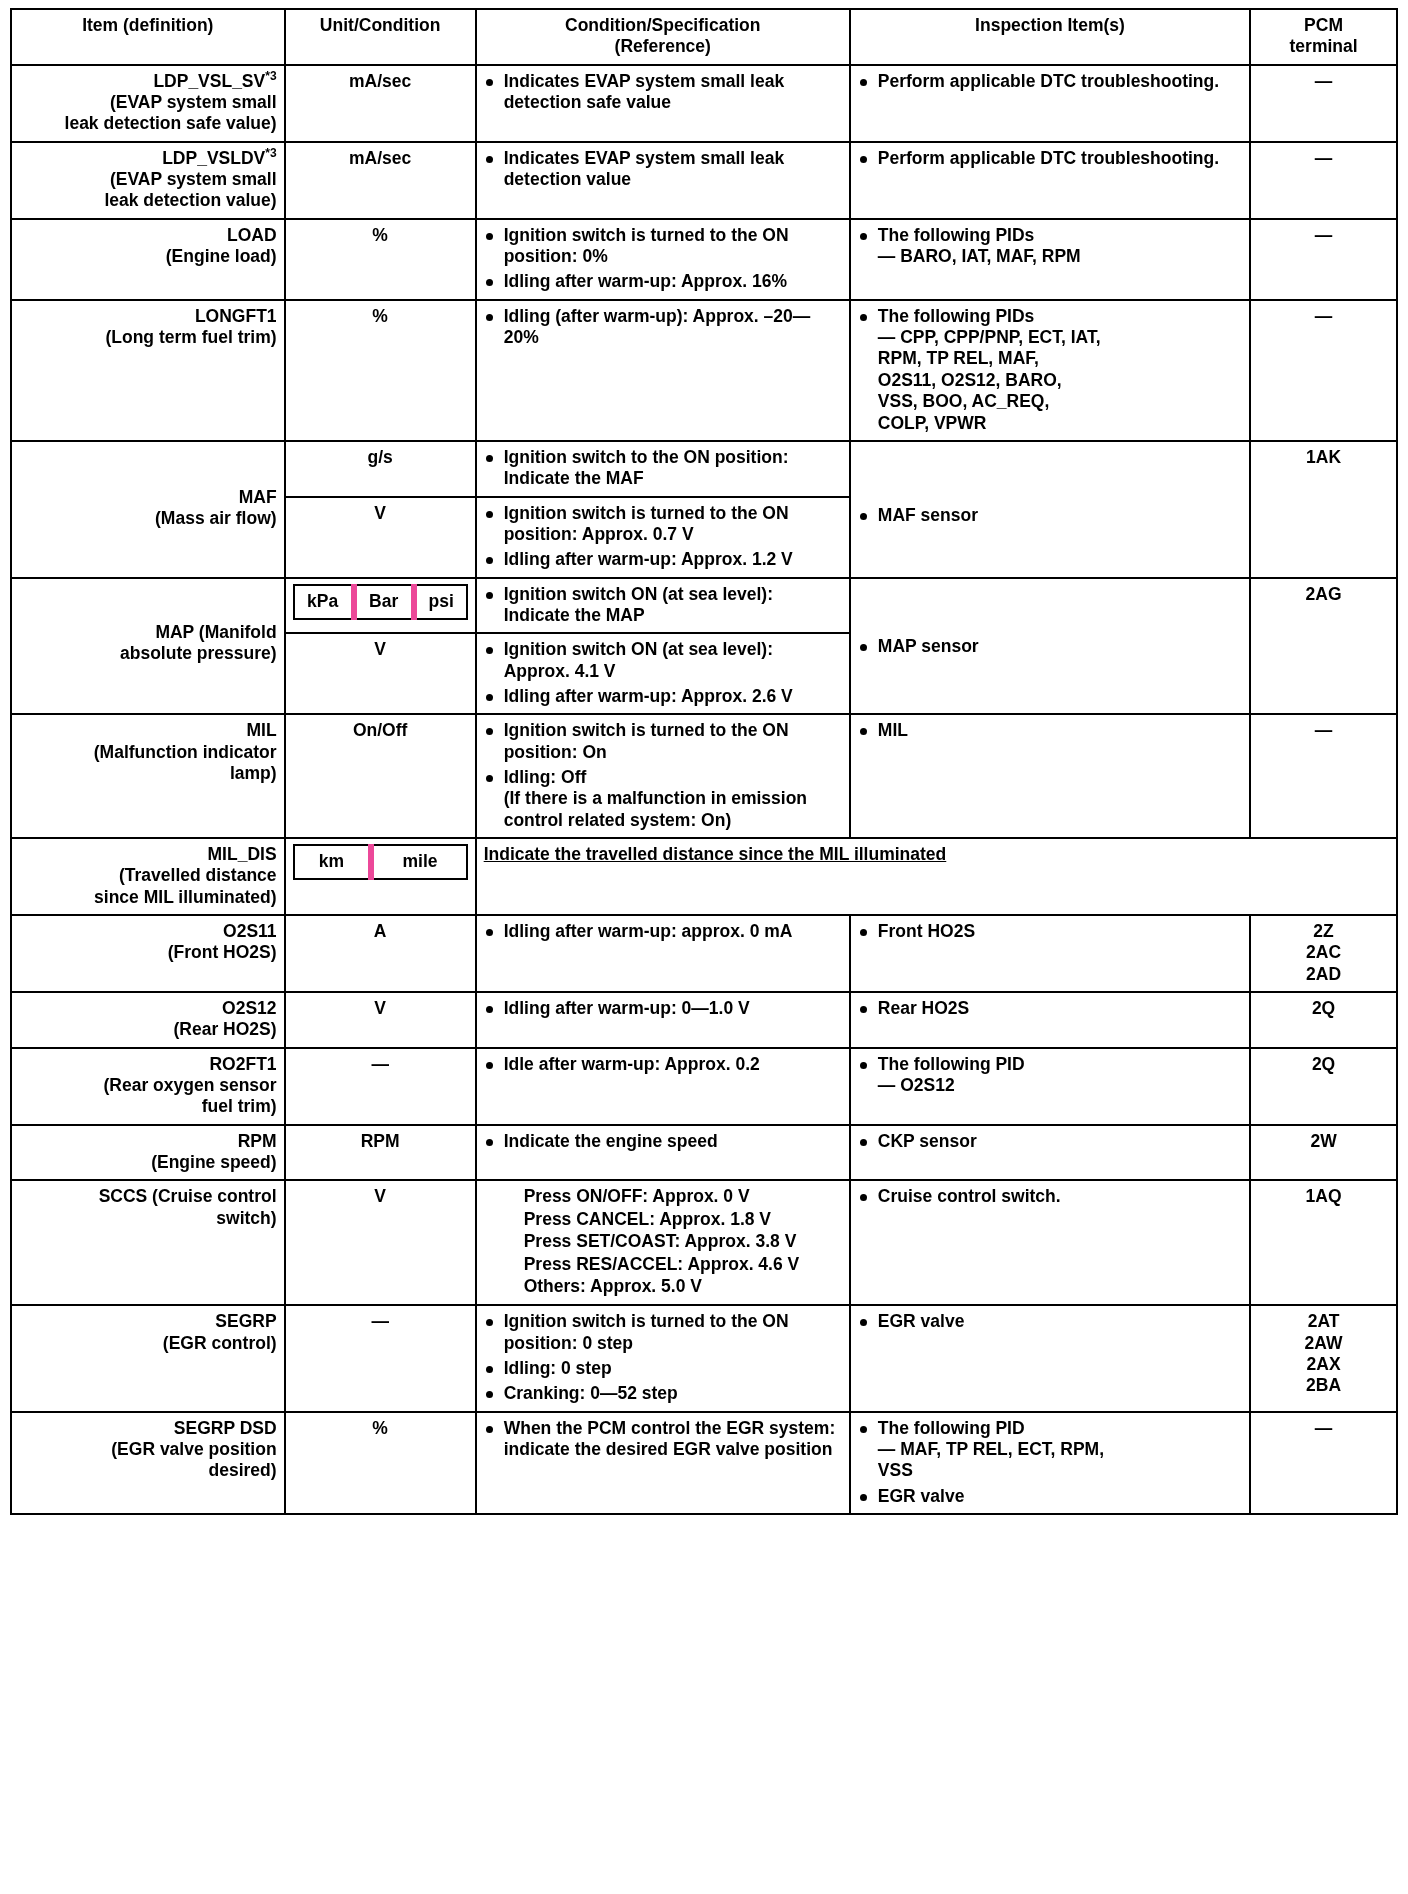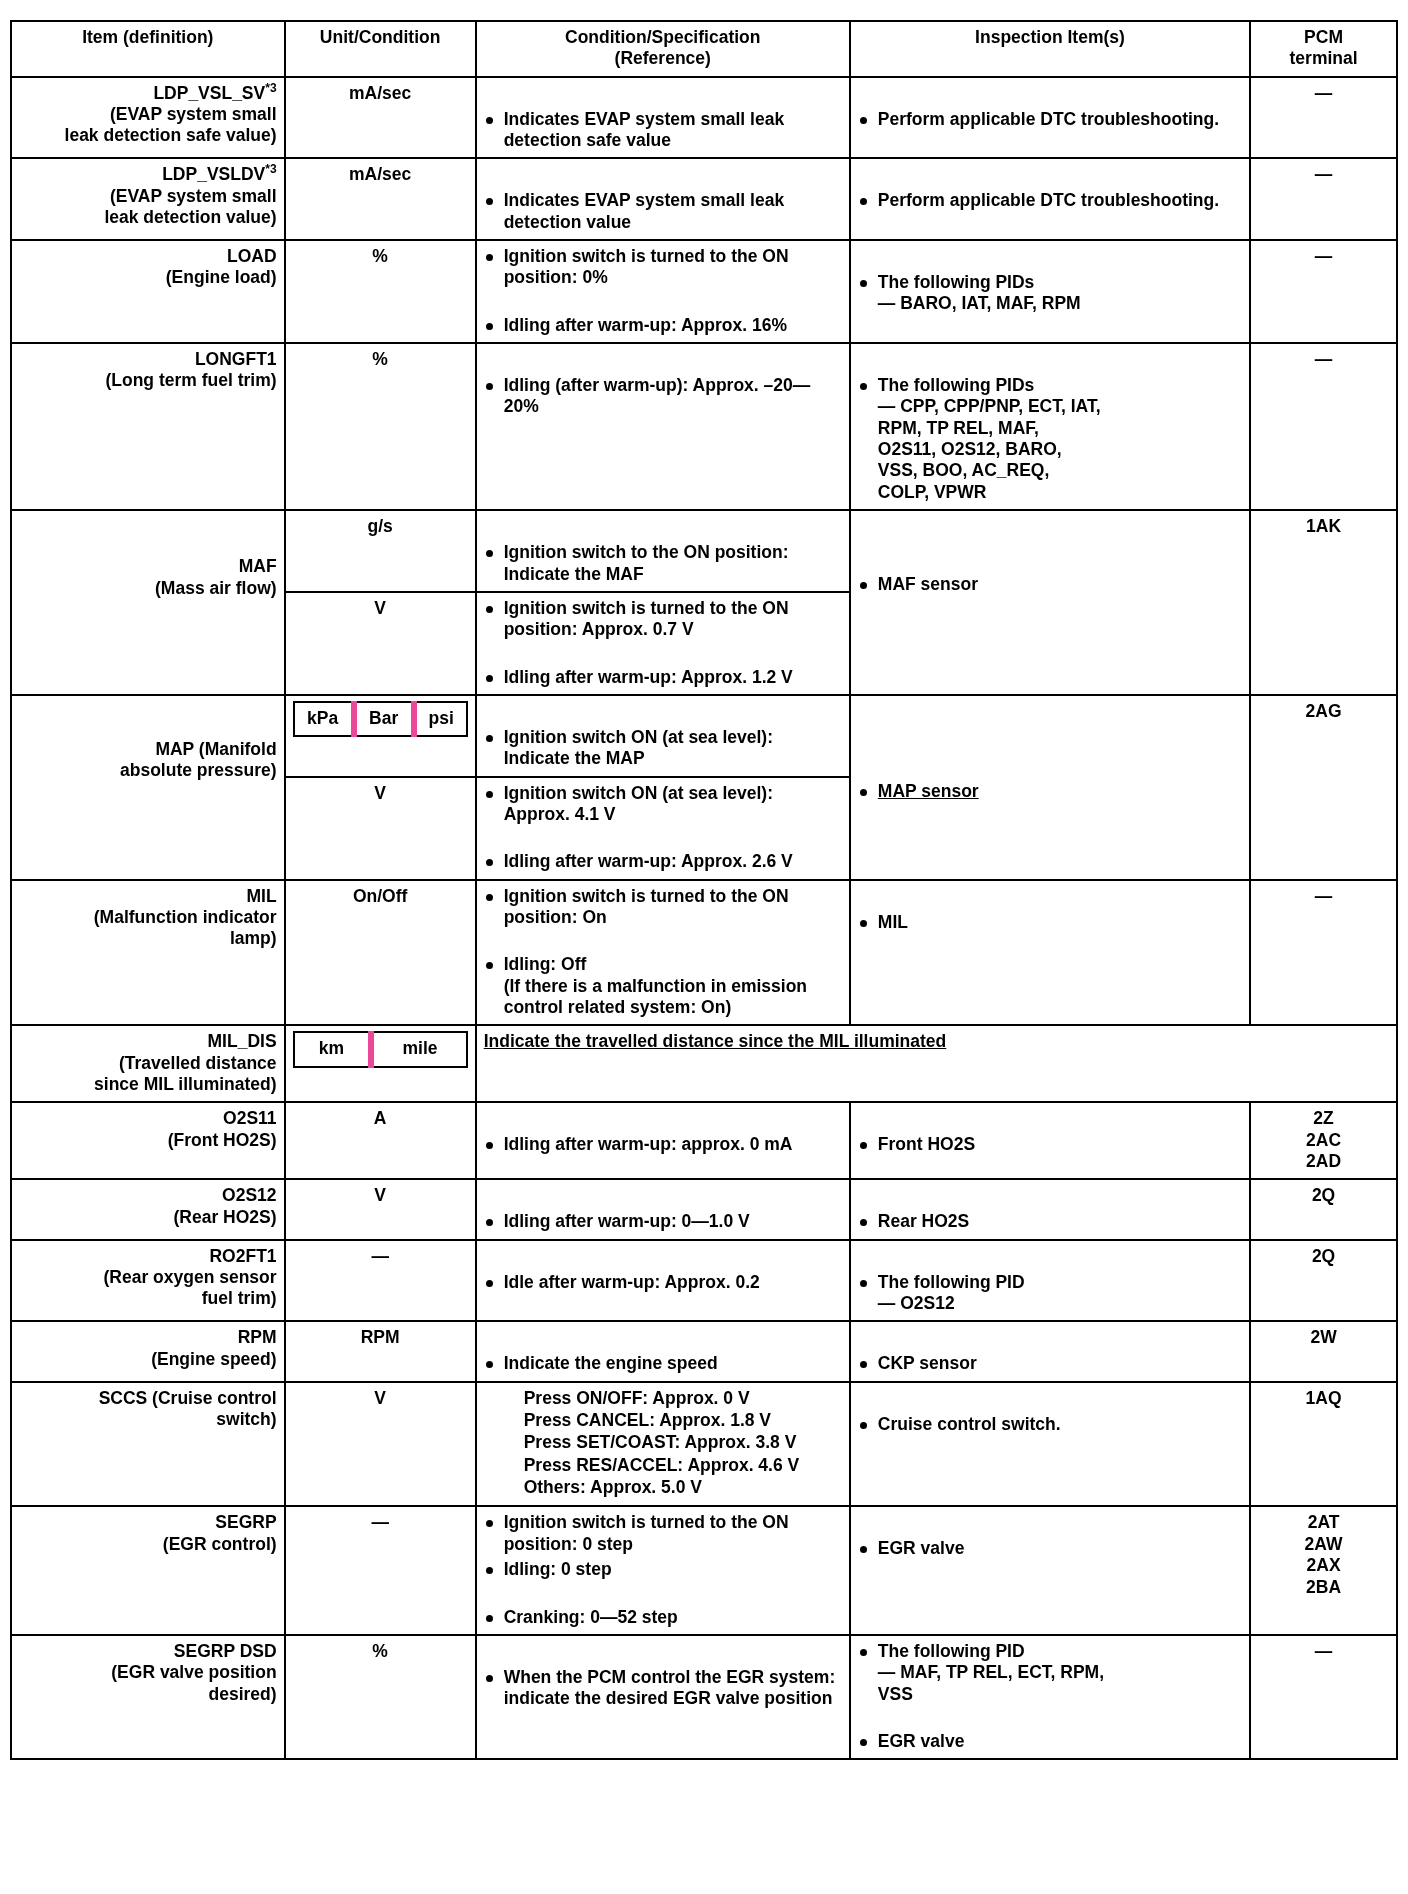--- a/index.html
+++ b/index.html
@@ -10,21 +10,21 @@
   body {
     width: 1408px;
     font-family: "Liberation Sans", sans-serif;
     color: #000000;
     -webkit-font-smoothing: none;
   }
   .page {
     width: 1288px;
     min-height: 1894px;
     box-sizing: border-box;
-    padding: 20px 10px 10px 10px;
+    padding: 8px 10px 10px 10px;
     border-radius: 29px;
   }
   table.pid {
     border-collapse: collapse;
     width: 1388px;
     table-layout: fixed;
   }
   table.pid td, table.pid th {
     border: 2px solid #000;
     vertical-align: top;
@@ -64,21 +64,21 @@
   ul.bul {
     list-style: none;
     margin: 0;
     padding: 0;
   }
   ul.bul > li {
     position: relative;
     padding-left: 20px;
     margin: 0 0 4px 0;
   }
-  ul.bul > li:last-child { margin-bottom: 0; margin-top: 26px; }
+  ul.bul > li:last-child { margin-bottom: 0; }
   ul.bul > li:before {
     content: "";
     position: absolute;
     left: 2px;
     top: 8px;
     width: 7px;
     height: 7px;
     background: #000;
     border-radius: 50%;
   }
@@ -273,21 +273,21 @@
               </tbody>
             </table>
       </td>
       <td class="cond-cell">
         <ul class="bul">
               <li>Ignition switch ON (at sea level): Indicate the MAP</li>
             </ul>
       </td>
       <td class="insp-cell cell-pad-mid" rowspan="2">
         <ul class="bul">
-              <li style="margin-top:80px;text-decoration:underline;">MAP sensor</li>
+              <li style="margin-top:52px;">MAP sensor</li>
             </ul>
       </td>
       <td class="pcm-cell" rowspan="2">2AG</td>
     </tr>
     <tr>
       <td class="unit-cell">V</td>
       <td class="cond-cell">
         <ul class="bul">
           <li>Ignition switch ON (at sea level): Approx. 4.1 V</li>
           <li>Idling after warm-up: Approx. 2.6 V</li>

